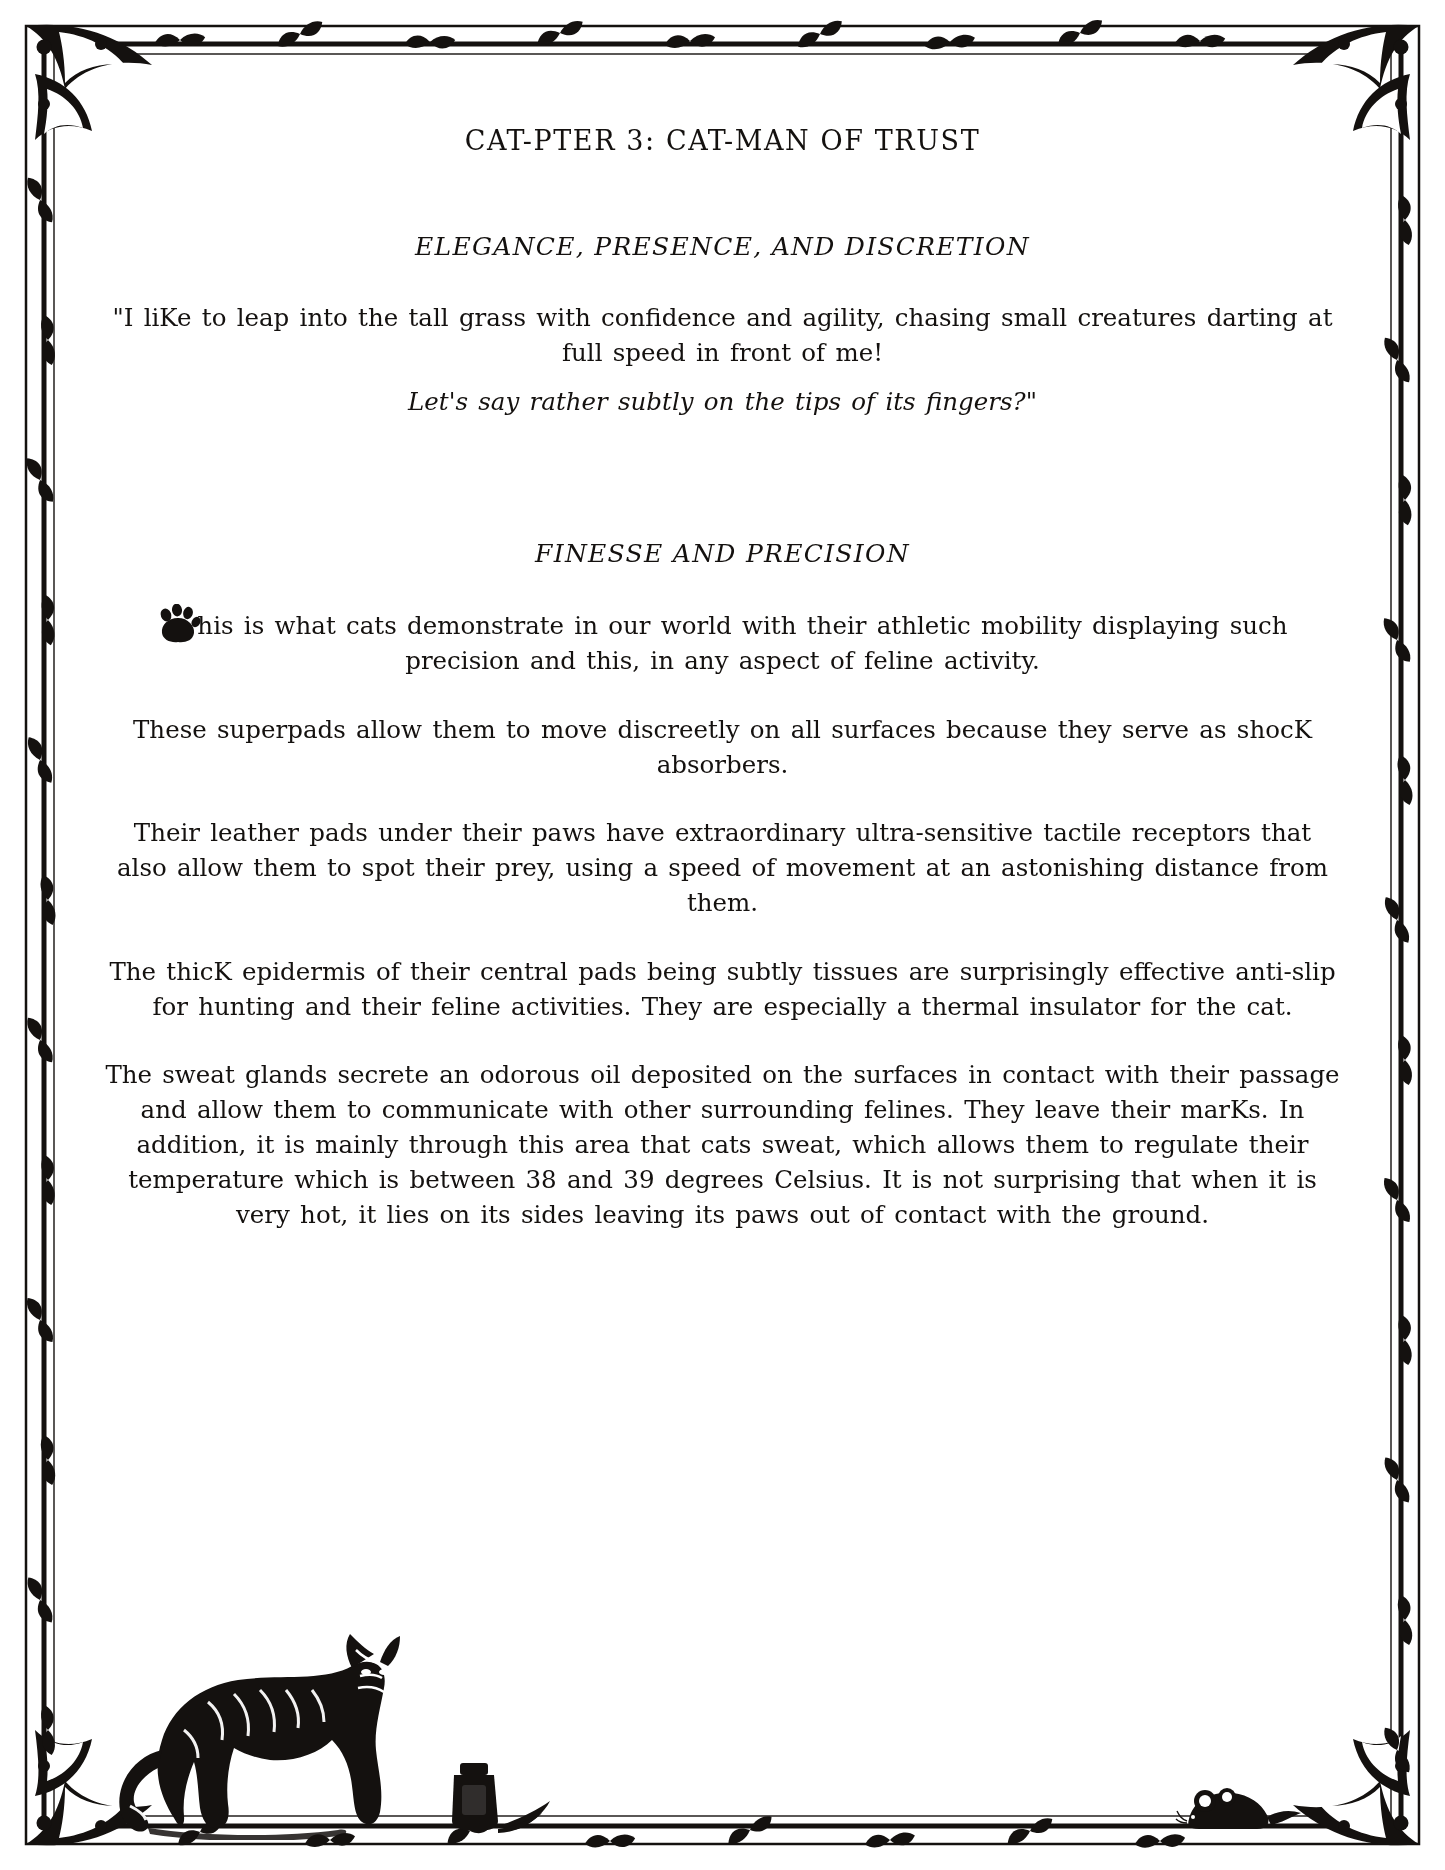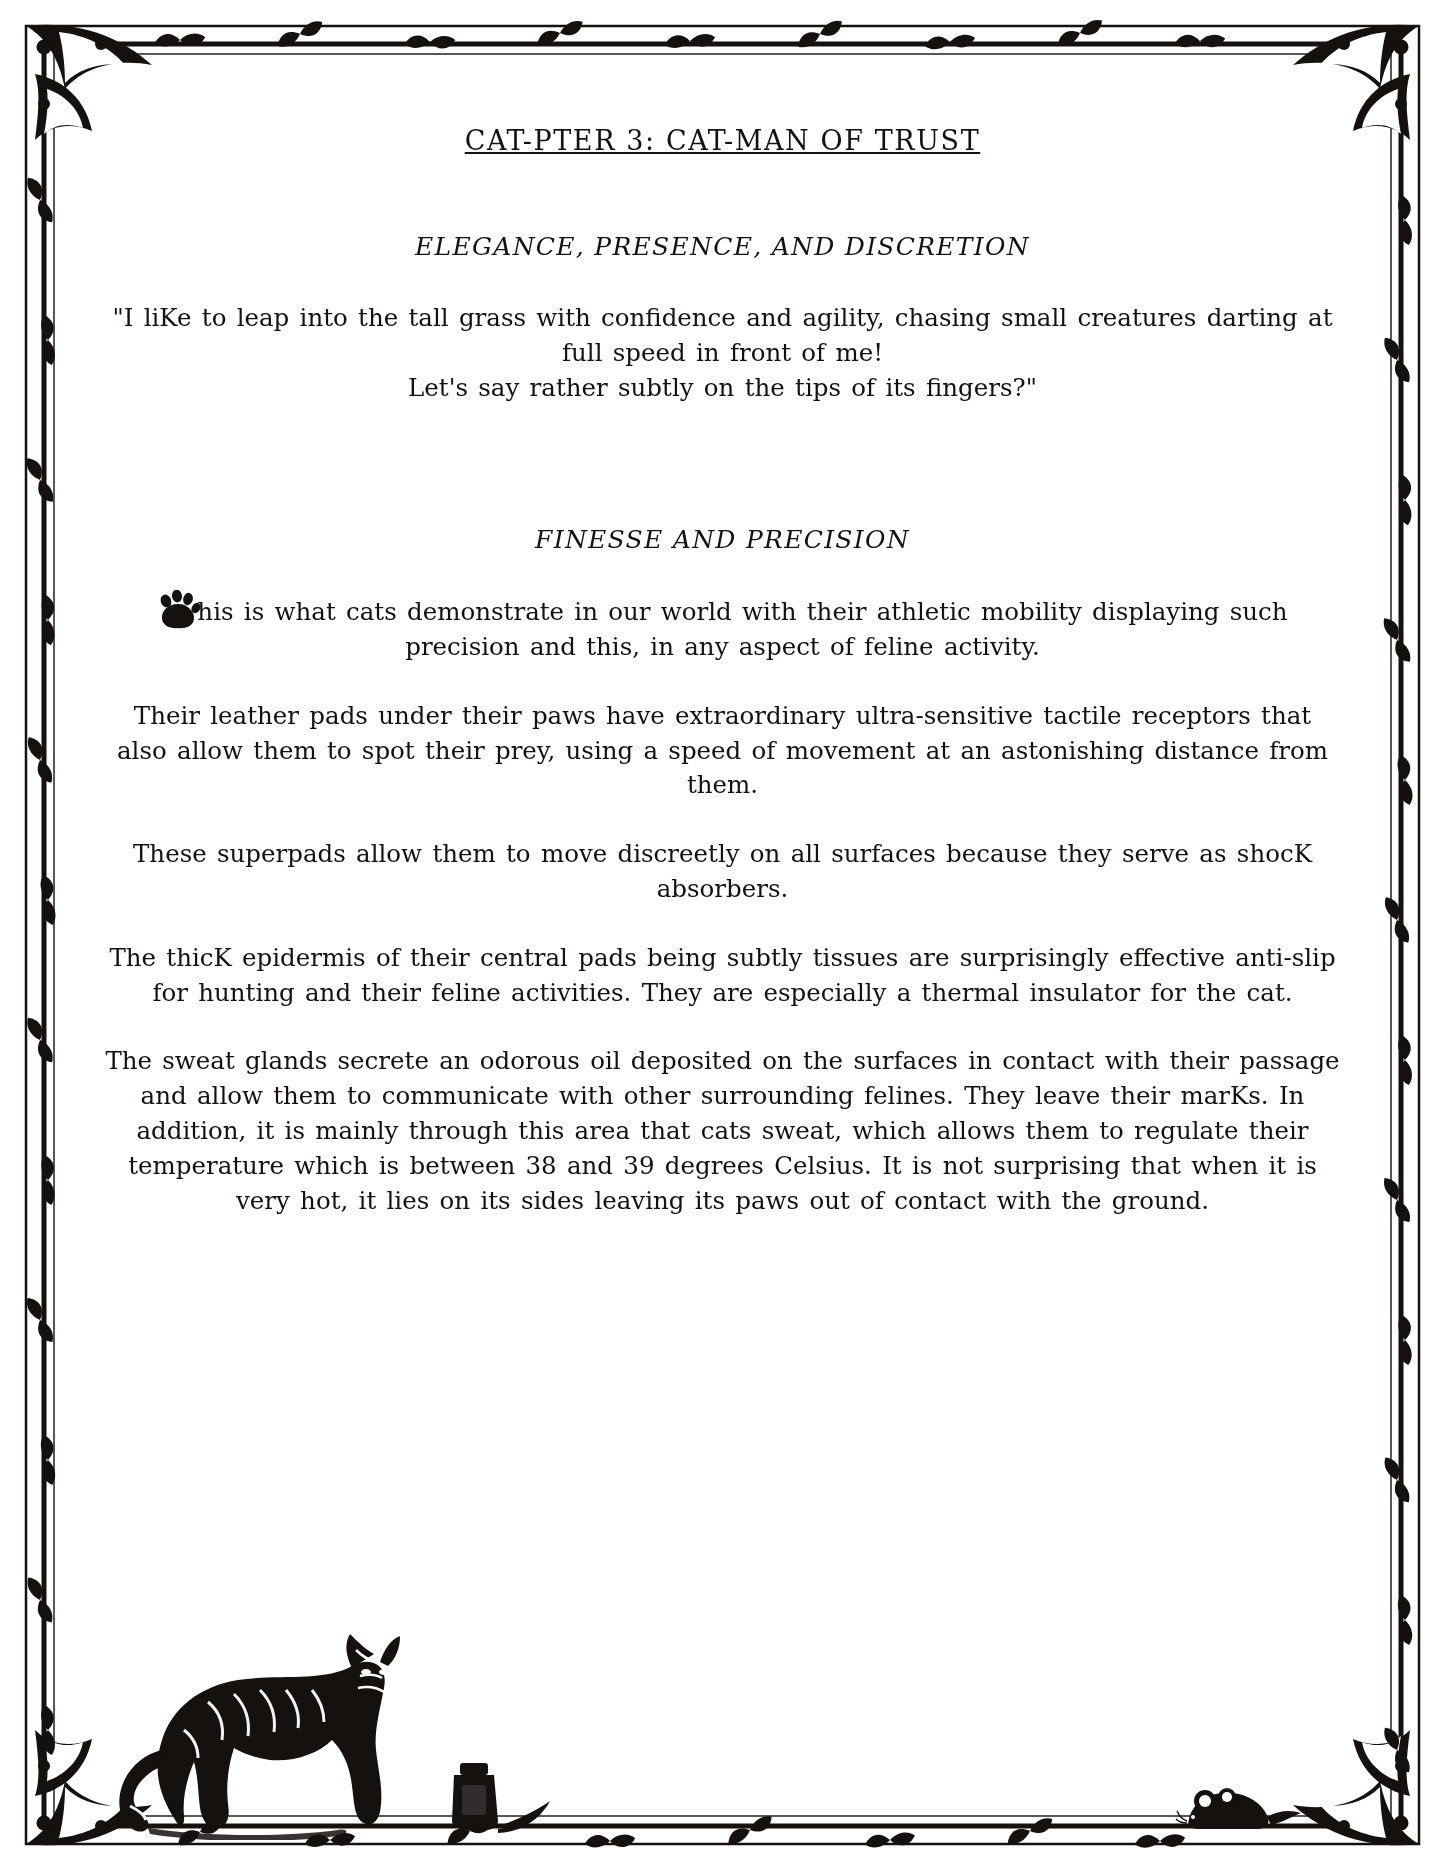--- a/index.html
+++ b/index.html
@@ -40,21 +40,20 @@
     width: 1245px;
     text-align: center;
   }
 
   .chapter-title {
     font-size: 27px;
     letter-spacing: 1.6px;
     font-weight: normal;
     margin: 20px 0 0 0;
     text-transform: uppercase;
-    text-decoration: underline;
   }
 
   .section-heading {
     font-size: 25px;
     letter-spacing: 1.3px;
     margin: 76px 0 0 0;
     font-weight: normal;
     text-transform: uppercase;
     font-style: italic;
   }
@@ -64,21 +63,22 @@
 
   p.para {
     font-size: 24.5px;
     line-height: 1.42;
     margin: 34px 0 0 0;
     text-align: center;
     word-spacing: 2.5px;
     padding: 0 14px;
   }
   p.para.tight {
-    margin-top: 0;
+    margin-top: 14px;
+    font-style: italic;
   }
   p.quote {
     margin-top: 40px;
   }
   p.wide {
     padding: 0 4px;
   }
 
   
   .dropcap-para {
@@ -234,23 +234,23 @@
         <svg viewBox="0 0 44 40" aria-hidden="true">
           <ellipse cx="9" cy="11" rx="5.2" ry="6.6" fill="#14110f" transform="rotate(-22 9 11)"></ellipse>
           <ellipse cx="20" cy="6" rx="5" ry="6.4" fill="#14110f" transform="rotate(-8 20 6)"></ellipse>
           <ellipse cx="31" cy="9" rx="4.8" ry="6.2" fill="#14110f" transform="rotate(14 31 9)"></ellipse>
           <ellipse cx="39" cy="18" rx="4.2" ry="5.4" fill="#14110f" transform="rotate(30 39 18)"></ellipse>
           <path d="M21,14 C31,14 38,22 37,29 C36,37 27,39 21,38 C14,39 6,36 5,29 C4,21 11,14 21,14 Z" fill="#14110f"></path>
         </svg>
       </span><span>his is what cats demonstrate in our world with their athletic mobility displaying such precision and this, in any aspect of feline activity.</span>
     </p>
 
+    <p class="para wide">These superpads allow them to move discreetly on all surfaces because they serve as shocK absorbers.</p>
+
     <p class="para wide">Their leather pads under their paws have extraordinary ultra-sensitive tactile receptors that also allow them to spot their prey, using a speed of movement at an astonishing distance from them.</p>
-
-    <p class="para wide">These superpads allow them to move discreetly on all surfaces because they serve as shocK absorbers.</p>
 
     <p class="para wide">The thicK epidermis of their central pads being subtly tissues are surprisingly effective anti-slip for hunting and their feline activities. They are especially a thermal insulator for the cat.</p>
 
     <p class="para wide">The sweat glands secrete an odorous oil deposited on the surfaces in contact with their passage and allow them to communicate with other surrounding felines. They leave their marKs. In addition, it is mainly through this area that cats sweat, which allows them to regulate their temperature which is between 38 and 39 degrees Celsius. It is not surprising that when it is very hot, it lies on its sides leaving its paws out of contact with the ground.</p>
   </div>
 
   <div class="illustration cat-illus">
     <svg viewBox="0 0 380 250" aria-hidden="true">
       <g fill="#14110f">
 

